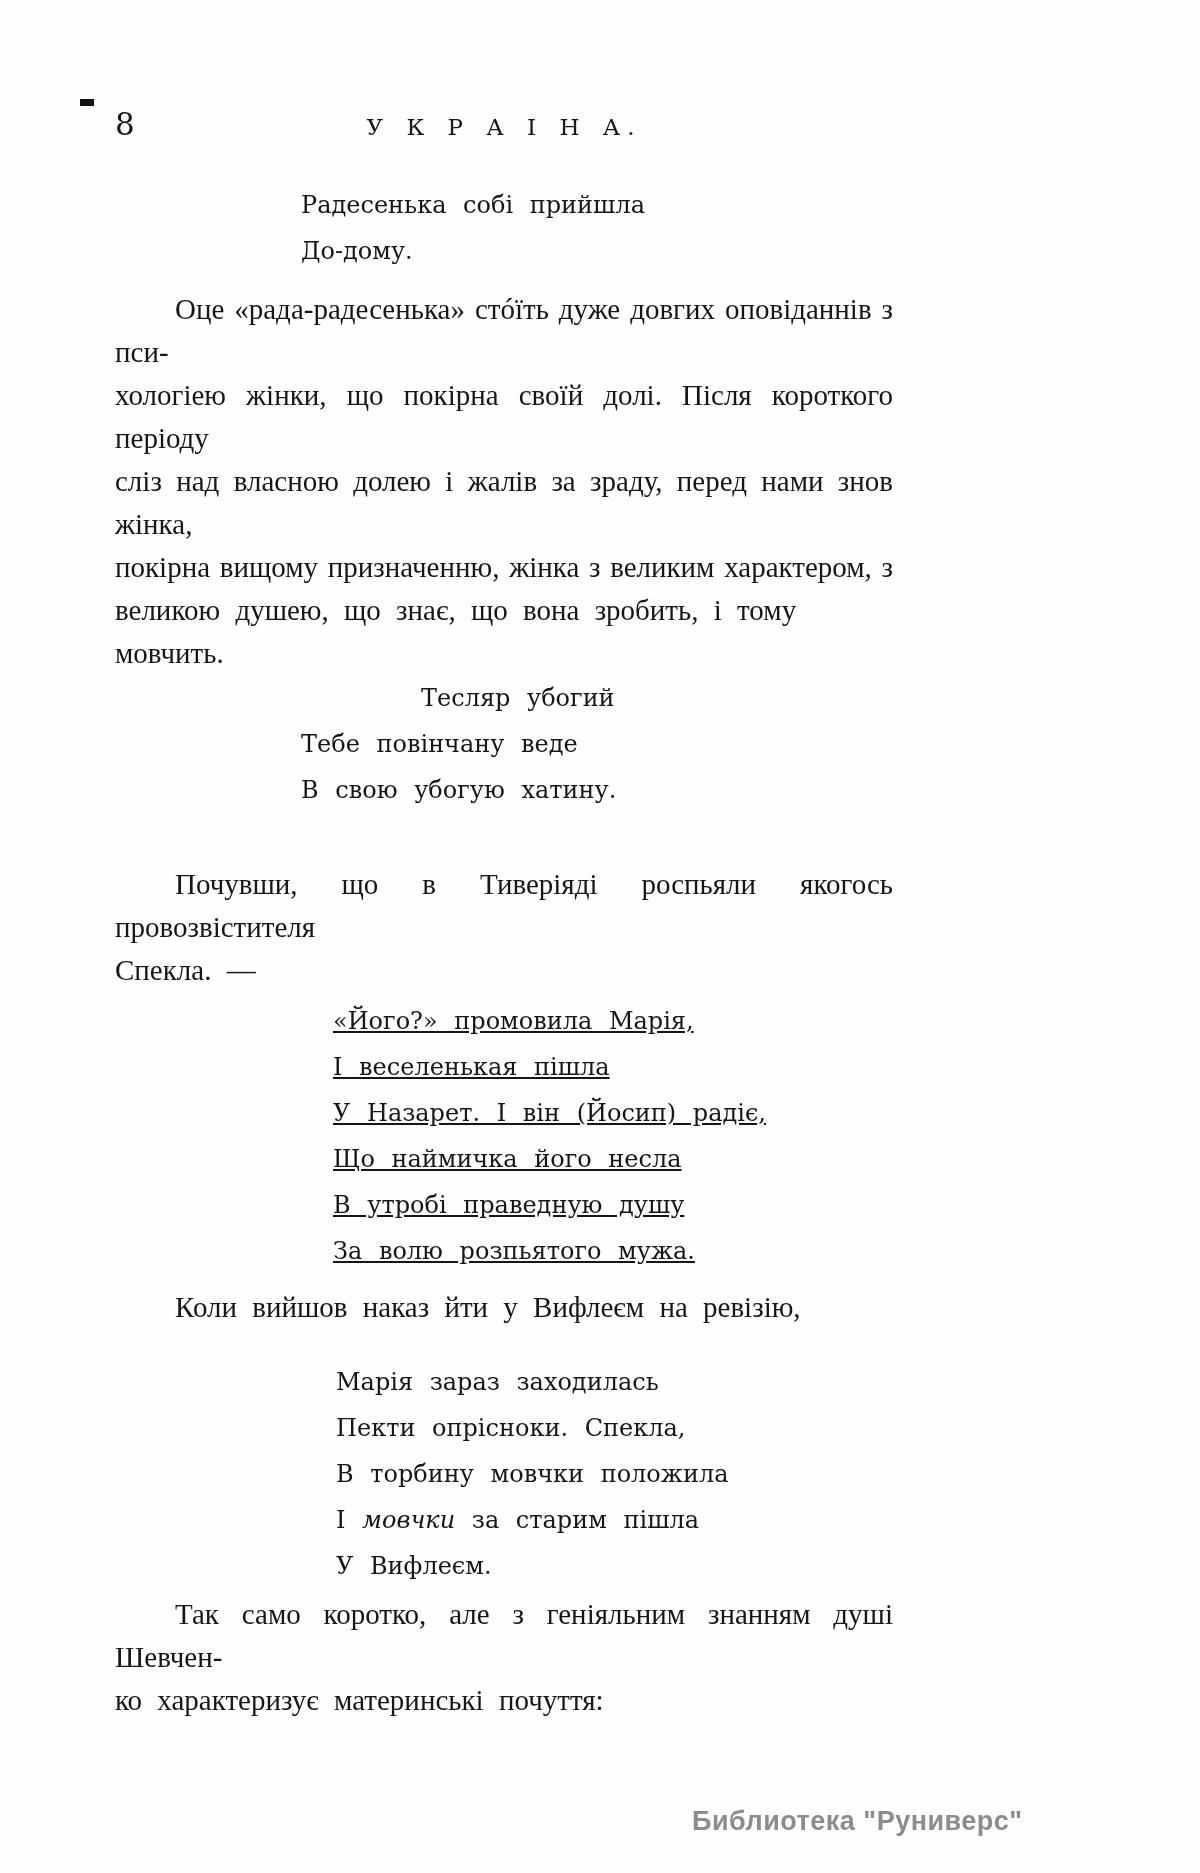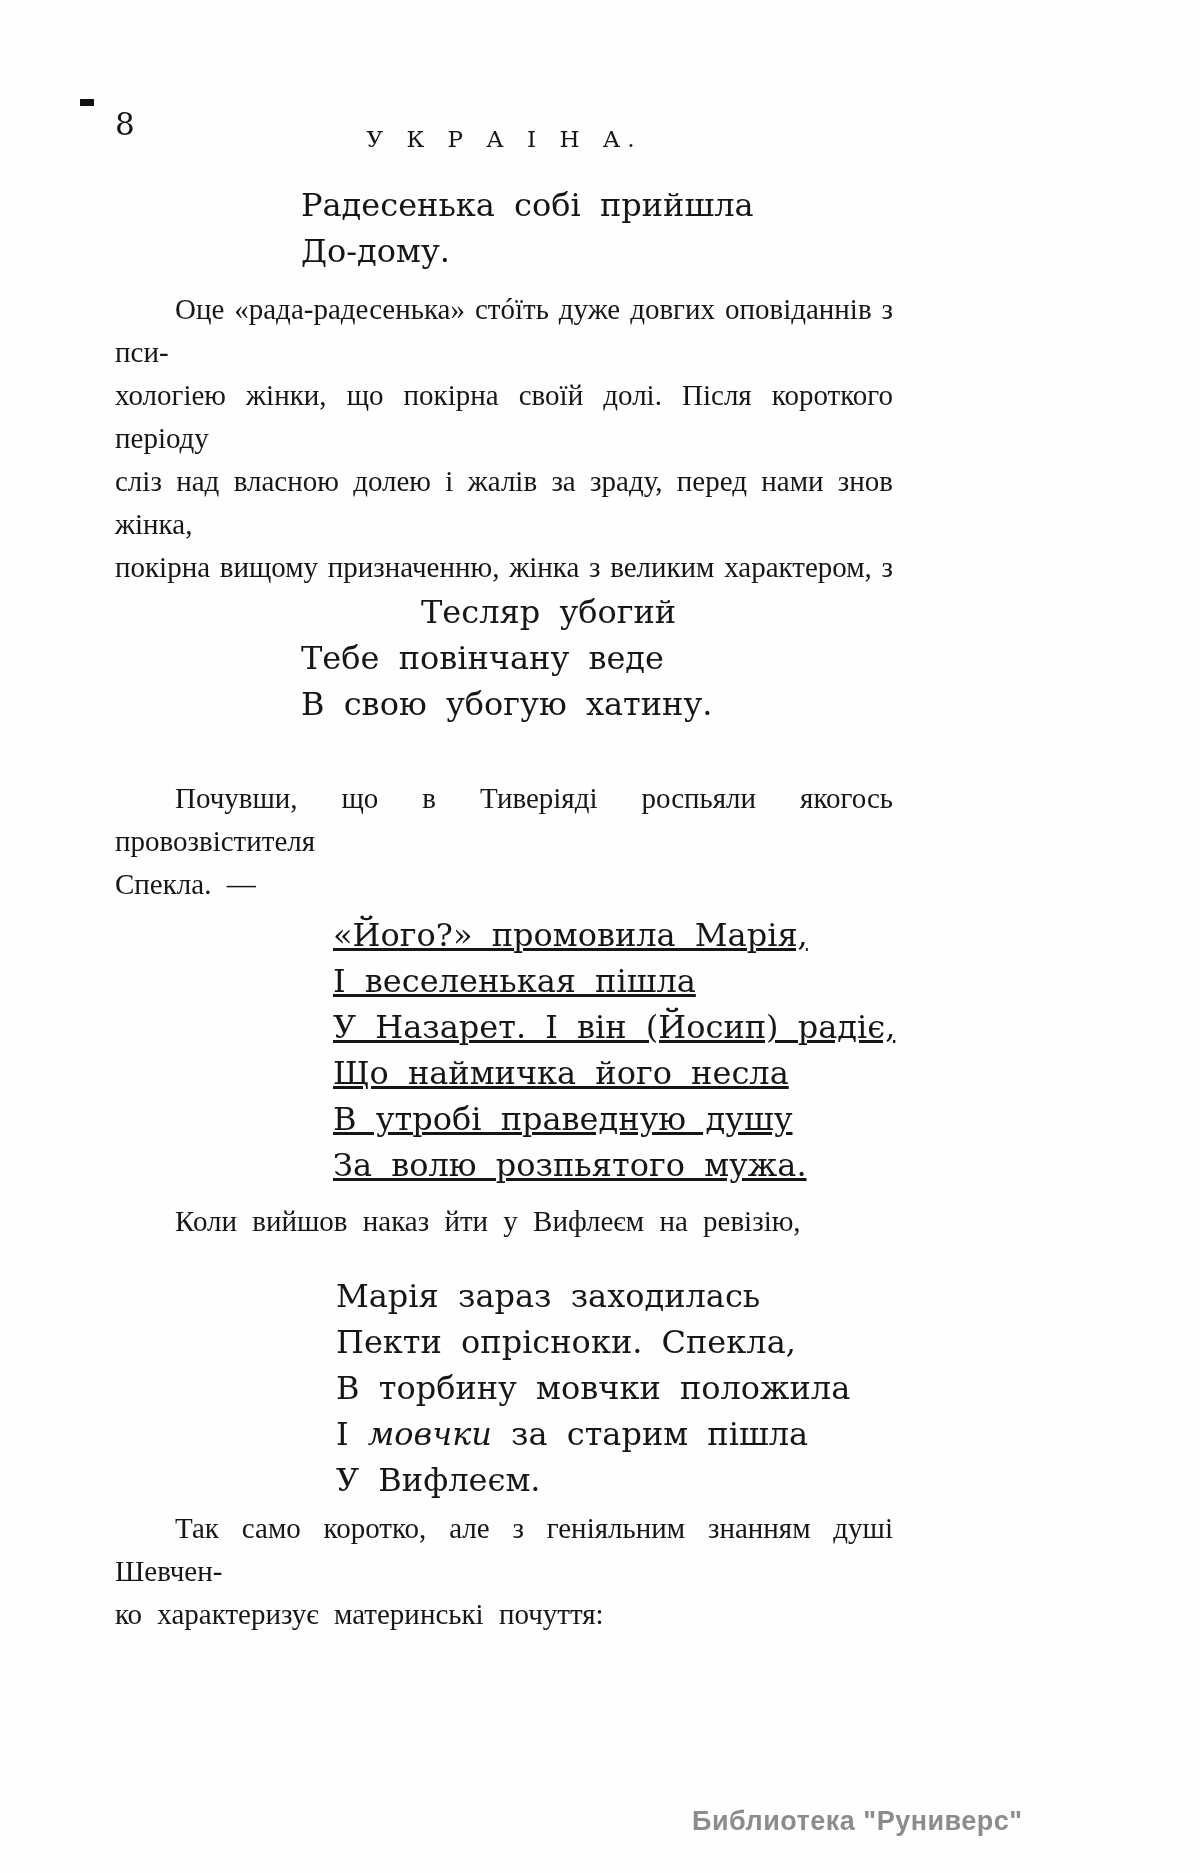--- a/index.html
+++ b/index.html
@@ -10,31 +10,31 @@
     font-family: "DejaVu Serif", "Liberation Serif", serif;
     color: #161616;
     position: relative;
   }
   .speck { position: absolute; left: 80px; top: 99px; width: 14px; height: 7px; background: #111; }
   .col { margin-left: 115px; width: 778px; }
 
   .header { position: relative; margin-top: 106px; height: 40px; }
   .page-number { position: absolute; left: 0; top: 0; font-size: 31px; }
   .running-title {
-    position: absolute; left: 0; right: 0; top: 20px;
+    position: absolute; left: 0; right: 0; top: 8px;
     text-align: center; font-size: 23px; letter-spacing: 7px;
     word-spacing: 2px;
   }
 
   .pline { font-size: 29px; line-height: 43px; font-family: Liberation Serif, serif; }
   .jline { text-align: justify; text-align-last: justify; }
   .lline { word-spacing: 8px; }
   .indent { text-indent: 60px; }
 
-  .vline { font-size: 32px; line-height: 46px; word-spacing: 9px; white-space: nowrap; }
+  .vline { font-size: 24px; line-height: 46px; word-spacing: 9px; white-space: nowrap; }
   .v1 { margin-left: 186px; }
   .v2a { margin-left: 306px; }
   .v2 { margin-left: 186px; }
   .v3 { margin-left: 218px; }
   .v4 { margin-left: 221px; }
   .ital { font-style: italic; }
 
   .mt-verse1 { margin-top: 36px; }
   .mt-para1  { margin-top: 14px; }
   .mt-verse2 { }
@@ -66,20 +66,21 @@
   <div class="mt-verse1">
     <div class="vline v1">Радесенька собі прийшла</div>
     <div class="vline v1">До-дому.</div>
   </div>
 
   <div class="mt-para1">
     <div class="pline jline indent">Оце «рада-радесенька» стóїть дуже довгих оповіданнів з пси-</div>
     <div class="pline jline">хологіею жінки, що покірна своїй долі. Після короткого періоду</div>
     <div class="pline jline">сліз над власною долею і жалів за зраду, перед нами знов жінка,</div>
     <div class="pline jline">покірна вищому призначенню, жінка з великим характером, з</div>
+    <div class="pline lline">великою душею, що знає, що вона зробить, і тому мовчить.</div>
   </div>
 
   <div class="mt-verse2">
     <div class="vline v2a">Тесляр убогий</div>
     <div class="vline v2">Тебе повінчану веде</div>
     <div class="vline v2">В свою убогую хатину.</div>
   </div>
 
   <div class="mt-para2">
     <div class="pline jline indent">Почувши, що в Тиверіяді роспьяли якогось провозвістителя</div>

